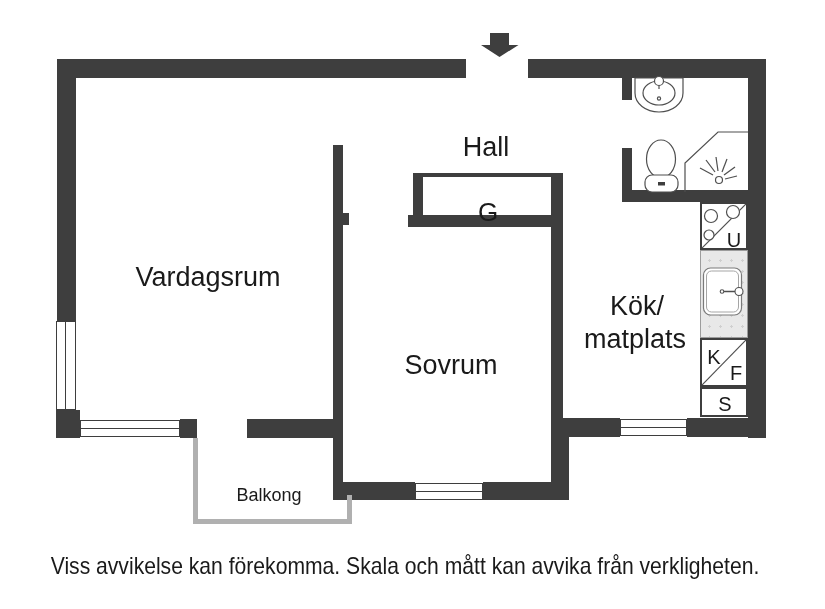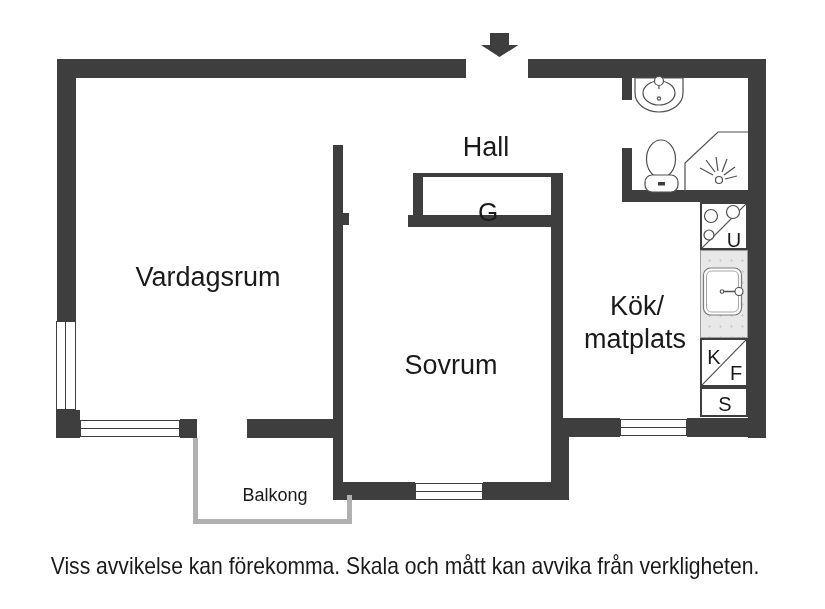--- a/index.html
+++ b/index.html
@@ -136,17 +136,17 @@
 
   <div class="unit" style="left:700px;top:387px;width:48px;height:30px">
     <span class="unit-label" style="left:23px;top:15px">S</span>
   </div>
 
   <div class="label room-label" style="left:486px;top:131px">Hall</div>
   <div class="label room-label" style="left:208px;top:261px">Vardagsrum</div>
   <div class="label room-label" style="left:451px;top:349px">Sovrum</div>
   <div class="label room-label" style="left:637px;top:290px">Kök/</div>
   <div class="label room-label" style="left:635px;top:323px">matplats</div>
-  <div class="label balcony-label" style="left:275px;top:479px">Balkong</div>
+  <div class="label balcony-label" style="left:269px;top:479px">Balkong</div>
   <div class="label closet-label" style="left:488px;top:196px">G</div>
 
   <div class="disclaimer">Viss avvikelse kan förekomma. Skala och mått kan avvika från verkligheten.</div>
 </div>
 
 </body></html>

